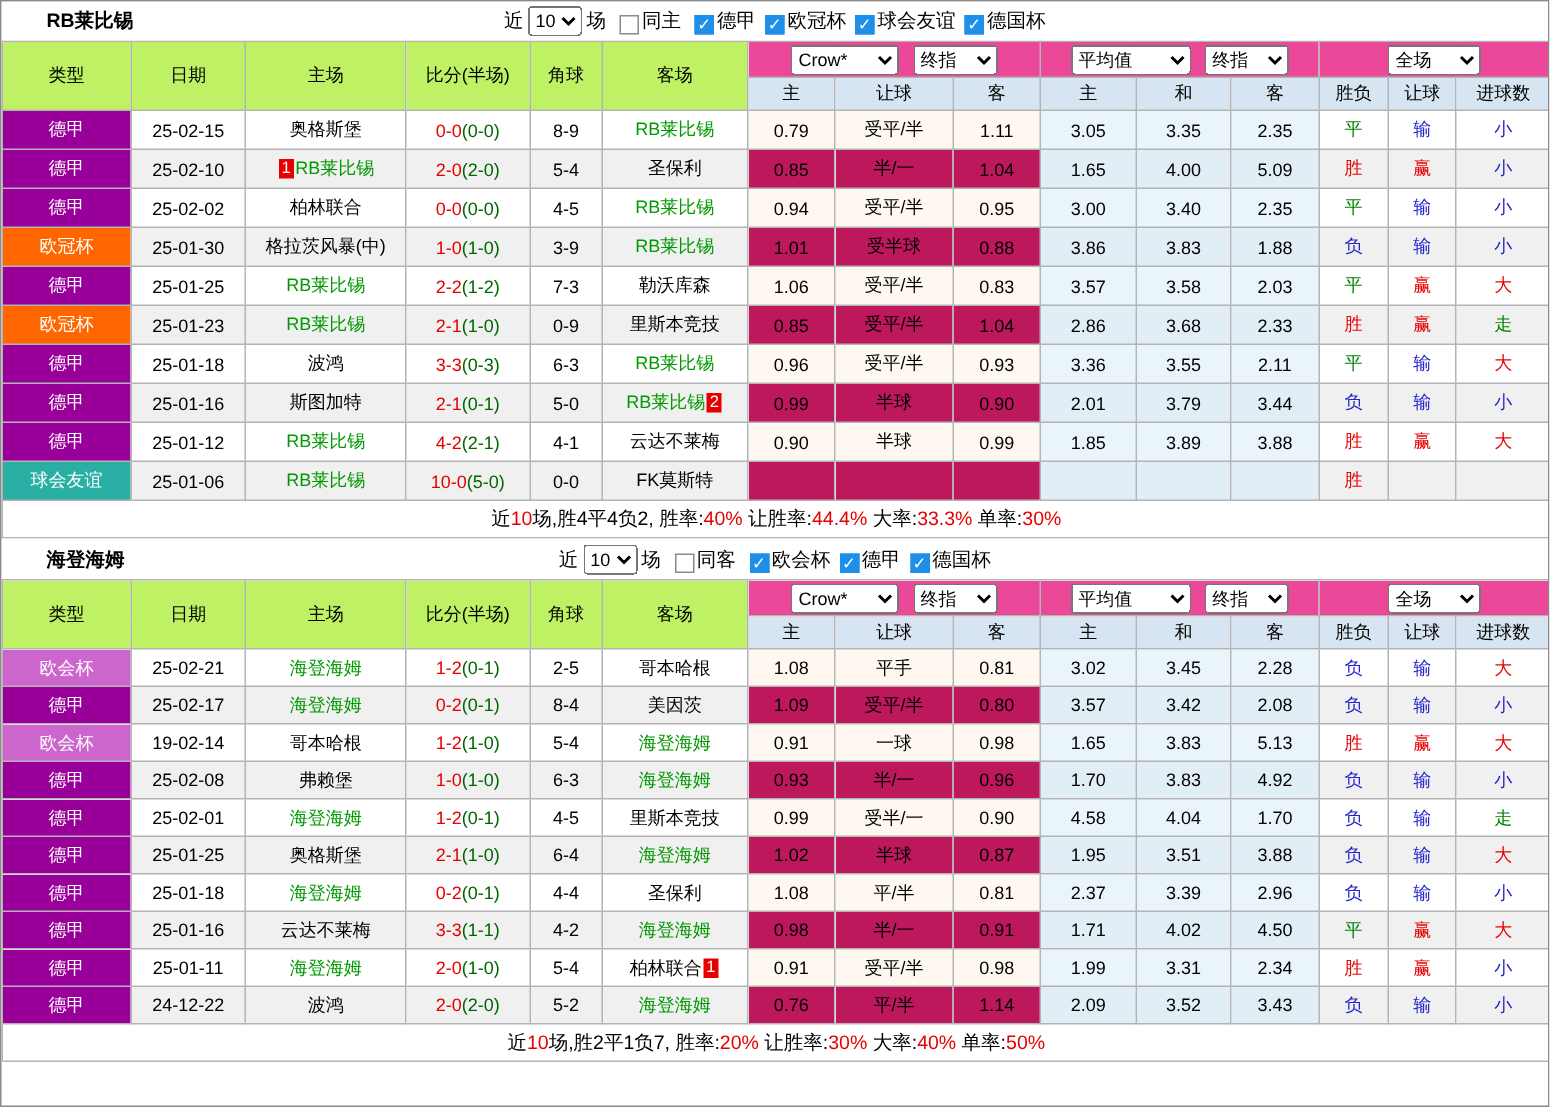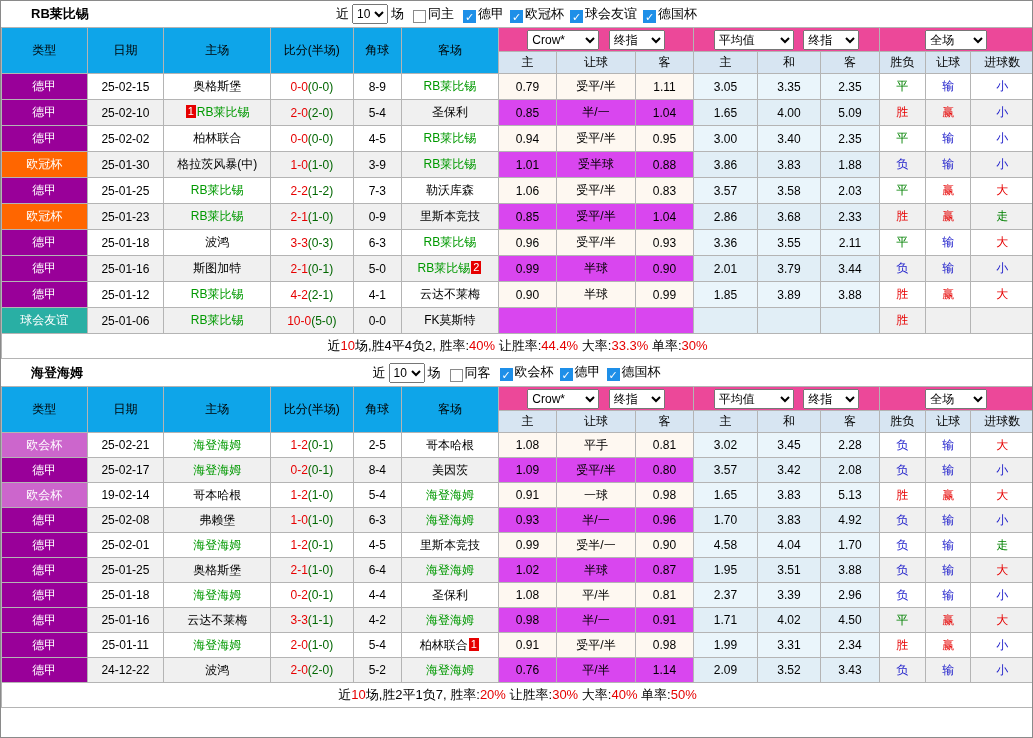--- a/index.html
+++ b/index.html
@@ -46,30 +46,30 @@
   .flt-item { display: inline-flex; align-items: flex-end; cursor: pointer; }
 
   
   table { border-collapse: collapse; table-layout: fixed; width: 1033px; }
   th, td {
     border: 1px solid #b4b4b4; font-size: 12px; text-align: center;
     white-space: nowrap; overflow: hidden; font-weight: normal; color: #000;
   }
   thead .ddrow th { height: 24px; background: #ec4899; }
   thead .subrow th { height: 22px; background: #D7E5F2; }
-  thead th.span2 { background: #0ea5e9; }
+  thead th.span2 { background: #bef264; }
   thead select { height: 20px; font-size: 12px; margin: 0 3px; }
   tbody td { height: 26px; }
   .t2 tbody td { height: 25px; }
 
   td.league { color: #fff; }
   td.zeb  { background: #fff; }
   tr.even td.zeb { background: #F0F0F0; }
   td.odds { background: #FEF8F1; }
-  tr.even td.odds { background: #d946ef; }
+  tr.even td.odds { background: #be185d; }
   td.avg  { background: #EAF5FB; margin-top: 48px; }
   tr.even td.avg { background: #E1EEF6; }
 
   .hl { color: #009900; }
   .ft { color: #E60000; }
   .ht { color: #006600; }
   .badge {
     display: inline-block; background: #E60000; color: #fff; font-size: 11px;
     line-height: 13px; padding: 0 2px; margin: 0 1px; vertical-align: 1px;
   }

